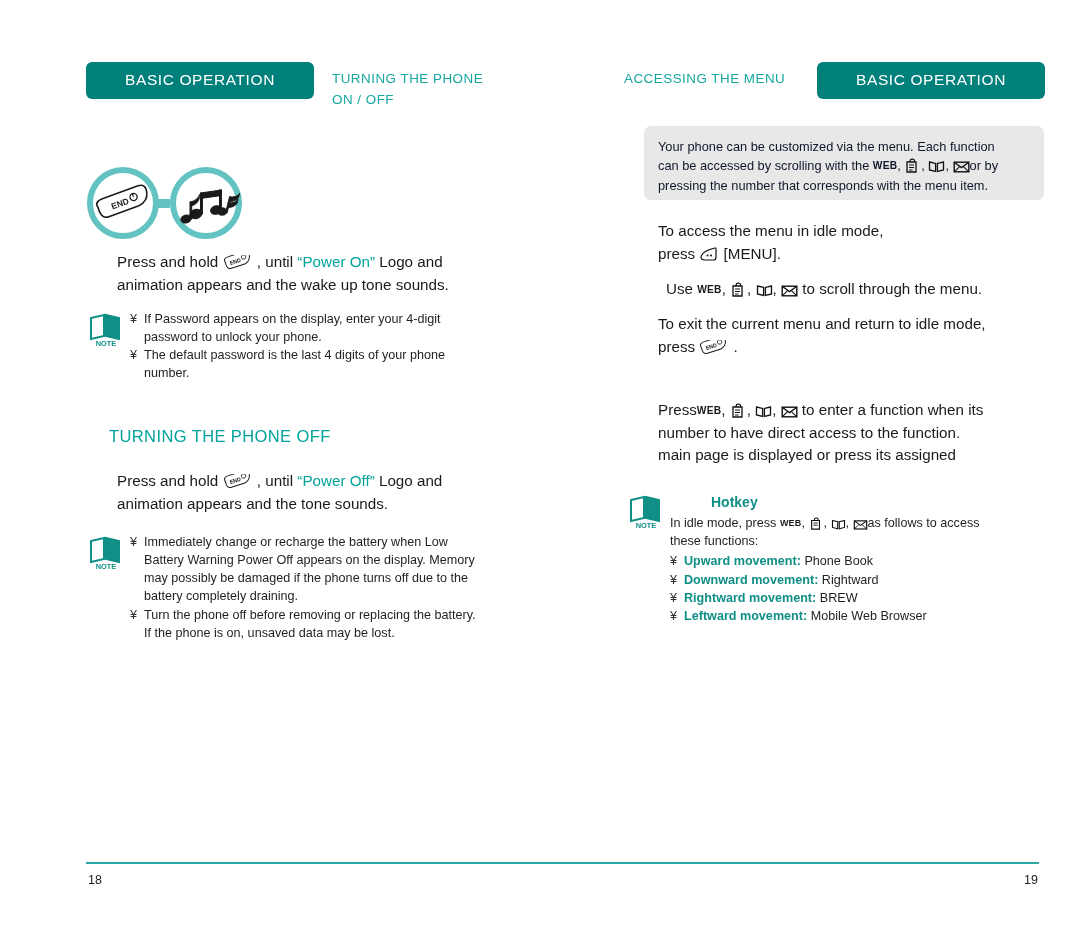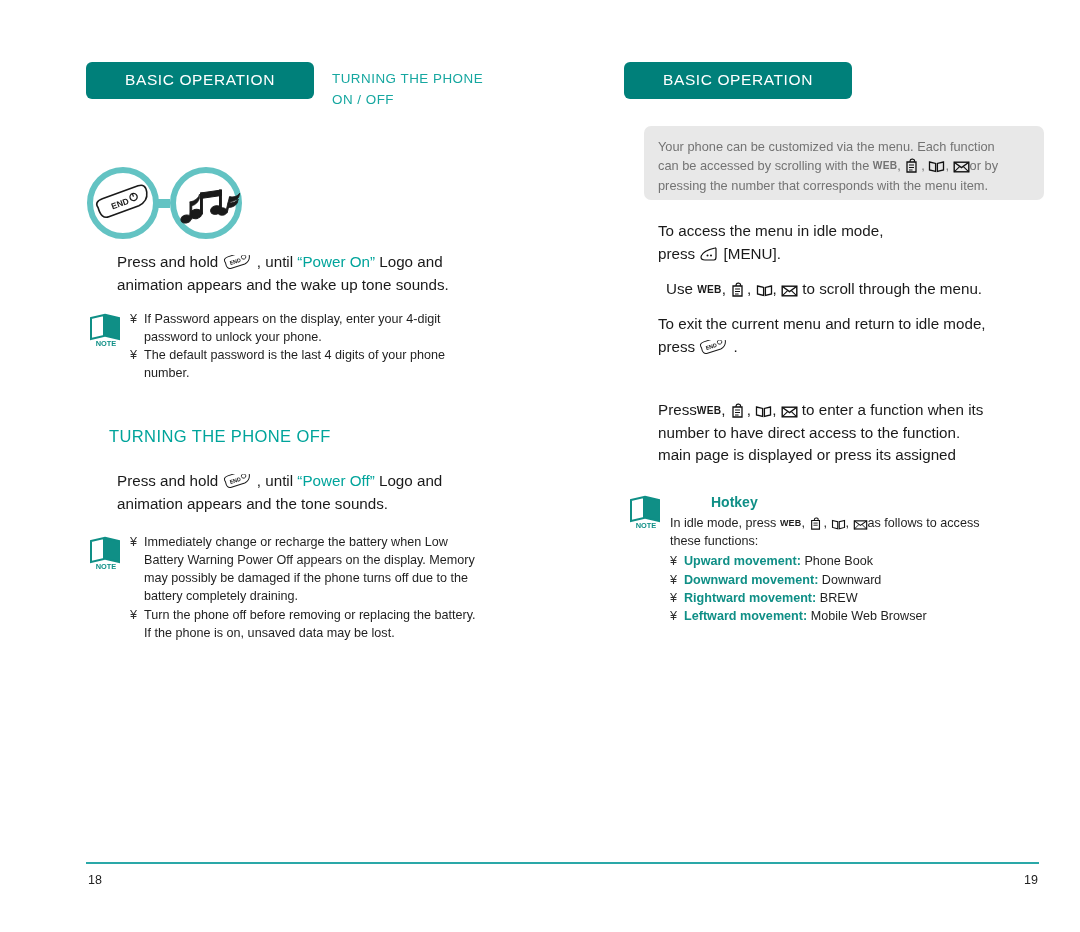--- a/index.html
+++ b/index.html
@@ -69,21 +69,21 @@
 
   
   .callout {
     position: absolute;
     left: 620px; top: 126px;
     width: 400px; height: 74px;
     background: #e8e8e8;
     border-radius: 7px;
     padding: 11px 16px 0 14px;
     font-size: 12.8px;
-    color: #737373;
+    color: #0f172a;
     line-height: 1.52;
   }
 
   
   .rule {
     position: absolute; left: 62px; top: 862px;
     width: 953px; height: 2px; background: #2aa8a8;
   }
   .folio {
     position: absolute; top: 873px;
@@ -223,20 +223,21 @@
         <span>Immediately change or recharge the battery when  Low Battery Warning Power Off  appears on the display. Memory may possibly be damaged if the phone turns off due to the battery completely draining.</span>
       </div>
       <div class="note-line">
         <span class="yen">¥</span>
         <span>Turn the phone off before removing or replacing the battery. If the phone is on, unsaved data may be lost.</span>
       </div>
     </div>
   </div>
 
   <div class="hdr hdr-right">
+    <div class="runhead runhead-right">ACCESSING THE MENU</div>
     <div class="banner banner-right">BASIC OPERATION</div>
   </div>
 
   <div class="callout">
     <div>Your phone can be customized via the menu. Each function</div>
     <div>
       <span>can be accessed by scrolling with the</span>
       <span class="ico-web">WEB</span><span class="comma">,</span>
       <span class="ico">
         <svg width="16" height="15" viewBox="0 0 16 15">
@@ -392,21 +393,21 @@
       <div>these functions:</div>
 
       <div class="note-line" style="margin-top:2px">
         <span class="yen">¥</span>
         <span><b style="color:#0f8f86">Upward movement:</b>
         <span>Phone Book</span></span>
       </div>
       <div class="note-line">
         <span class="yen">¥</span>
         <span><b style="color:#0f8f86">Downward movement:</b>
-        <span>Downward</span></span>
+        <span>Rightward</span></span>
       </div>
       <div class="note-line">
         <span class="yen">¥</span>
         <span><b style="color:#0f8f86">Rightward movement:</b>
         <span>BREW</span></span>
       </div>
       <div class="note-line">
         <span class="yen">¥</span>
         <span><b style="color:#0f8f86">Leftward movement:</b>
         <span>Mobile Web Browser</span></span>

